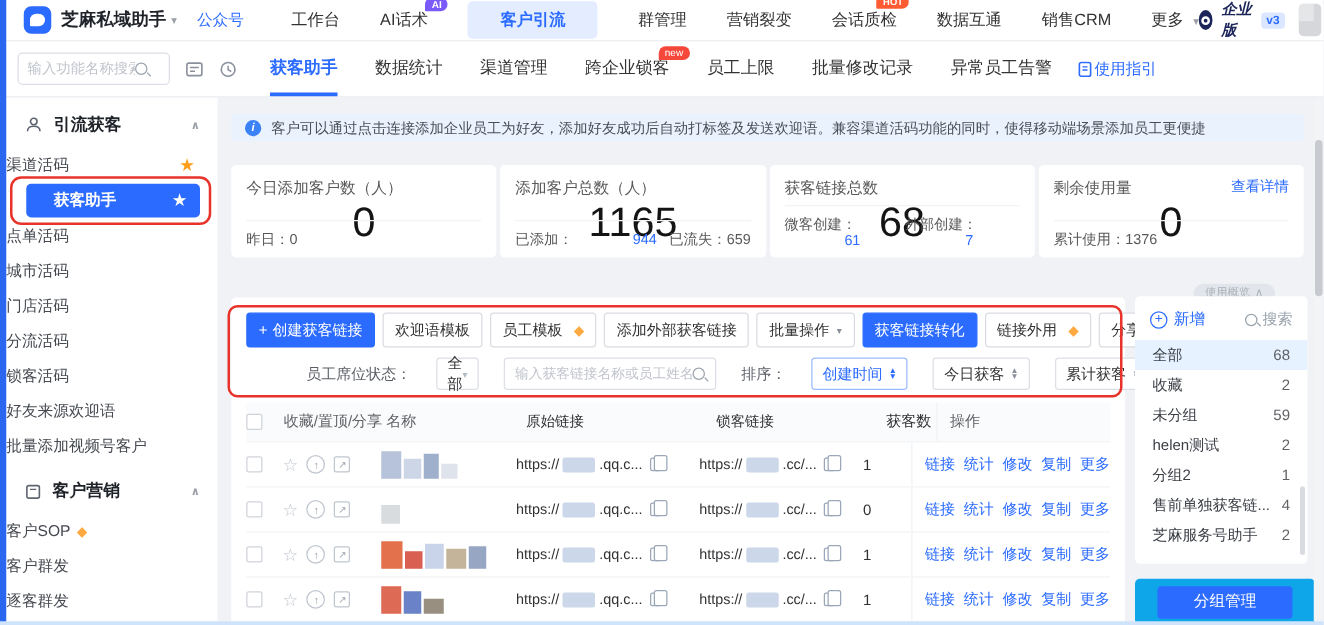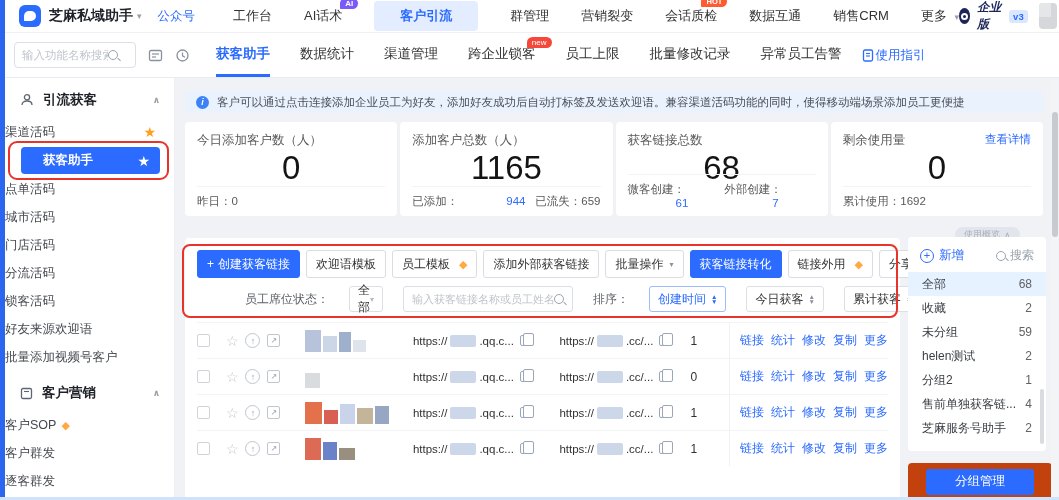--- a/index.html
+++ b/index.html
@@ -56,21 +56,21 @@
   .sb-item.active .star { color:#fff; margin-right:10px; }
   .gem { color:#ffa940; font-size:11px; margin-left:5px; }
   .sb-ic { color:#5f6672; display:flex; align-items:center; }
 
   
   .content { position:absolute; left:175px; top:78px; right:0; bottom:0; background:#f0f2f5; overflow:hidden; }
 
   .notice { position:absolute; left:10px; right:16px; top:13px; height:22px; background:#e9f2fd; border-radius:3px; display:flex; align-items:center; gap:8px; padding:0 11px; font-size:11.5px; color:#4a4f57; }
   .info-ic { width:13px; height:13px; border-radius:50%; background:#3b82f6; color:#fff; font-size:9px; font-weight:bold; display:flex; align-items:center; justify-content:center; flex:0 0 auto; font-style:italic; }
 
-  .cards { position:absolute; left:10px; right:16px; top:44px; height:94px; display:flex; gap:3px; }
+  .cards { position:absolute; left:10px; right:16px; top:44px; height:94px; display:flex; gap:3px;align-items:center; }
   .card { flex:1; background:#fff; border-radius:4px; position:relative; padding:10px 12px; }
   .card-title { font-size:12.5px; color:#595959; }
   .card-value { text-align:center; font-size:33px; color:#141414; margin-top:1px; line-height:36px; }
   .card-foot { position:absolute; left:12px; right:12px; bottom:7px; border-top:1px solid #f2f3f5; padding-top:7px; font-size:11.5px; color:#595959; display:flex; justify-content:space-between; }
   .card-foot .lone { margin-right:auto; }
   .blue-num { color:#2b6bff;margin-left:48px; }
   .card-link { position:absolute; top:10px; right:12px; font-size:11.5px; color:#2b6bff; }
 
   
   .main-card { position:absolute; left:10px; top:160px; width:715px; bottom:0; background:#fff; border-radius:4px 4px 0 0; padding:12px; }
@@ -132,21 +132,21 @@
   .collapse-pill { position:absolute; left:780px; top:149px; height:15px; background:#e2e6ec; border-radius:9px; display:flex; align-items:center; gap:4px; padding:0 9px; font-size:9px; color:#aab0ba; z-index:3; }
   .gpanel { position:absolute; left:733px; top:159px; width:138px; height:214px; background:#fff; border-radius:4px; z-index:4; overflow:hidden; }
   .gp-hd { display:flex; align-items:center; padding:10px 12px 8px 12px; }
   .gp-add { display:flex; align-items:center; gap:5px; color:#2b6bff; font-size:12.5px; }
   .plus-circle { width:14px; height:14px; border:1px solid #2b6bff; border-radius:50%; display:flex; align-items:center; justify-content:center; font-size:11px; line-height:1; }
   .gp-search { margin-left:auto; display:flex; align-items:center; gap:4px; color:#9aa3ad; font-size:12px;justify-content:flex-end; }
   .gp-item { display:flex; align-items:center; height:24px; padding:0 14px; font-size:12px; color:#3a3e45; }
   .gp-item.active { background:#e6f2ff; }
   .gp-item .cnt { margin-left:auto; color:#606266; }
   .gp-scroll { position:absolute; right:2px; top:152px; width:4px; height:55px; background:#d8dbe0; border-radius:2px; }
-  .gbtn-card { position:absolute; left:733px; top:385px; width:144px; height:37px; background:#c2410c; border-radius:4px; display:flex; align-items:center; justify-content:center; z-index:4; }
+  .gbtn-card { position:absolute; left:733px; top:385px; width:144px; height:37px; background:#0ea5e9; border-radius:4px; display:flex; align-items:center; justify-content:center; z-index:4; }
   .gbtn { width:108px; height:26px; background:#2b6bff; color:#fff; border:none; border-radius:3px; font-size:12.5px; font-family:inherit; }
 
   
   .pagebar { position:absolute; right:1px; top:80px; width:7px; height:417px; background:#f3f4f6; z-index:55; }
   .pagebar .thumb { position:absolute; left:0.5px; top:32px; width:6px; height:125px; background:#c7cacf; border-radius:3px; }
 </style>
 </head>
 <body>
 
 <div class="edge-strip"></div>
@@ -297,21 +297,21 @@
       <div class="card-foot">
         <span><span>微客创建：</span><span class="blue-num">61</span></span>
         <span><span>外部创建：</span><span class="blue-num">7</span></span>
       </div>
     </div>
     <div class="card">
       <div class="card-title">剩余使用量</div>
       <a class="card-link">查看详情</a>
       <div class="card-value">0</div>
       <div class="card-foot">
-          <span class="lone"><span>累计使用：</span><span>1692</span></span>
+          <span class="lone"><span>累计使用：</span><span>1376</span></span>
         </div>
     </div>
   </div>
 
   <div class="red-frame"></div>
 
   <div class="main-card">
     <div class="btn-row">
       <button class="btn primary">
           <span>+</span>
@@ -362,20 +362,31 @@
       <div class="sort-pill">
           <span>累计获客</span>
           <span class="ud">
             <span>▲</span>
             <span>▼</span>
           </span>
         </div>
     </div>
 
     <div class="table">
+      <div class="trow thead">
+        <span class="c-check">
+            <span class="checkbox"></span>
+          </span>
+        <span class="c-fav" style="color:#606266;">收藏/置顶/分享</span>
+        <span class="c-name">名称</span>
+        <span class="c-orig">原始链接</span>
+        <span class="c-lock">锁客链接</span>
+        <span class="c-count">获客数</span>
+        <span class="c-act" style="color:#606266;">操作</span>
+      </div>
 
       <div class="trow">
         <span class="c-check">
             <span class="checkbox"></span>
           </span>
         <span class="c-fav">
             <span class="st">☆</span>
             <span class="pin">↑</span>
             <span class="shr">↗</span>
           </span>

